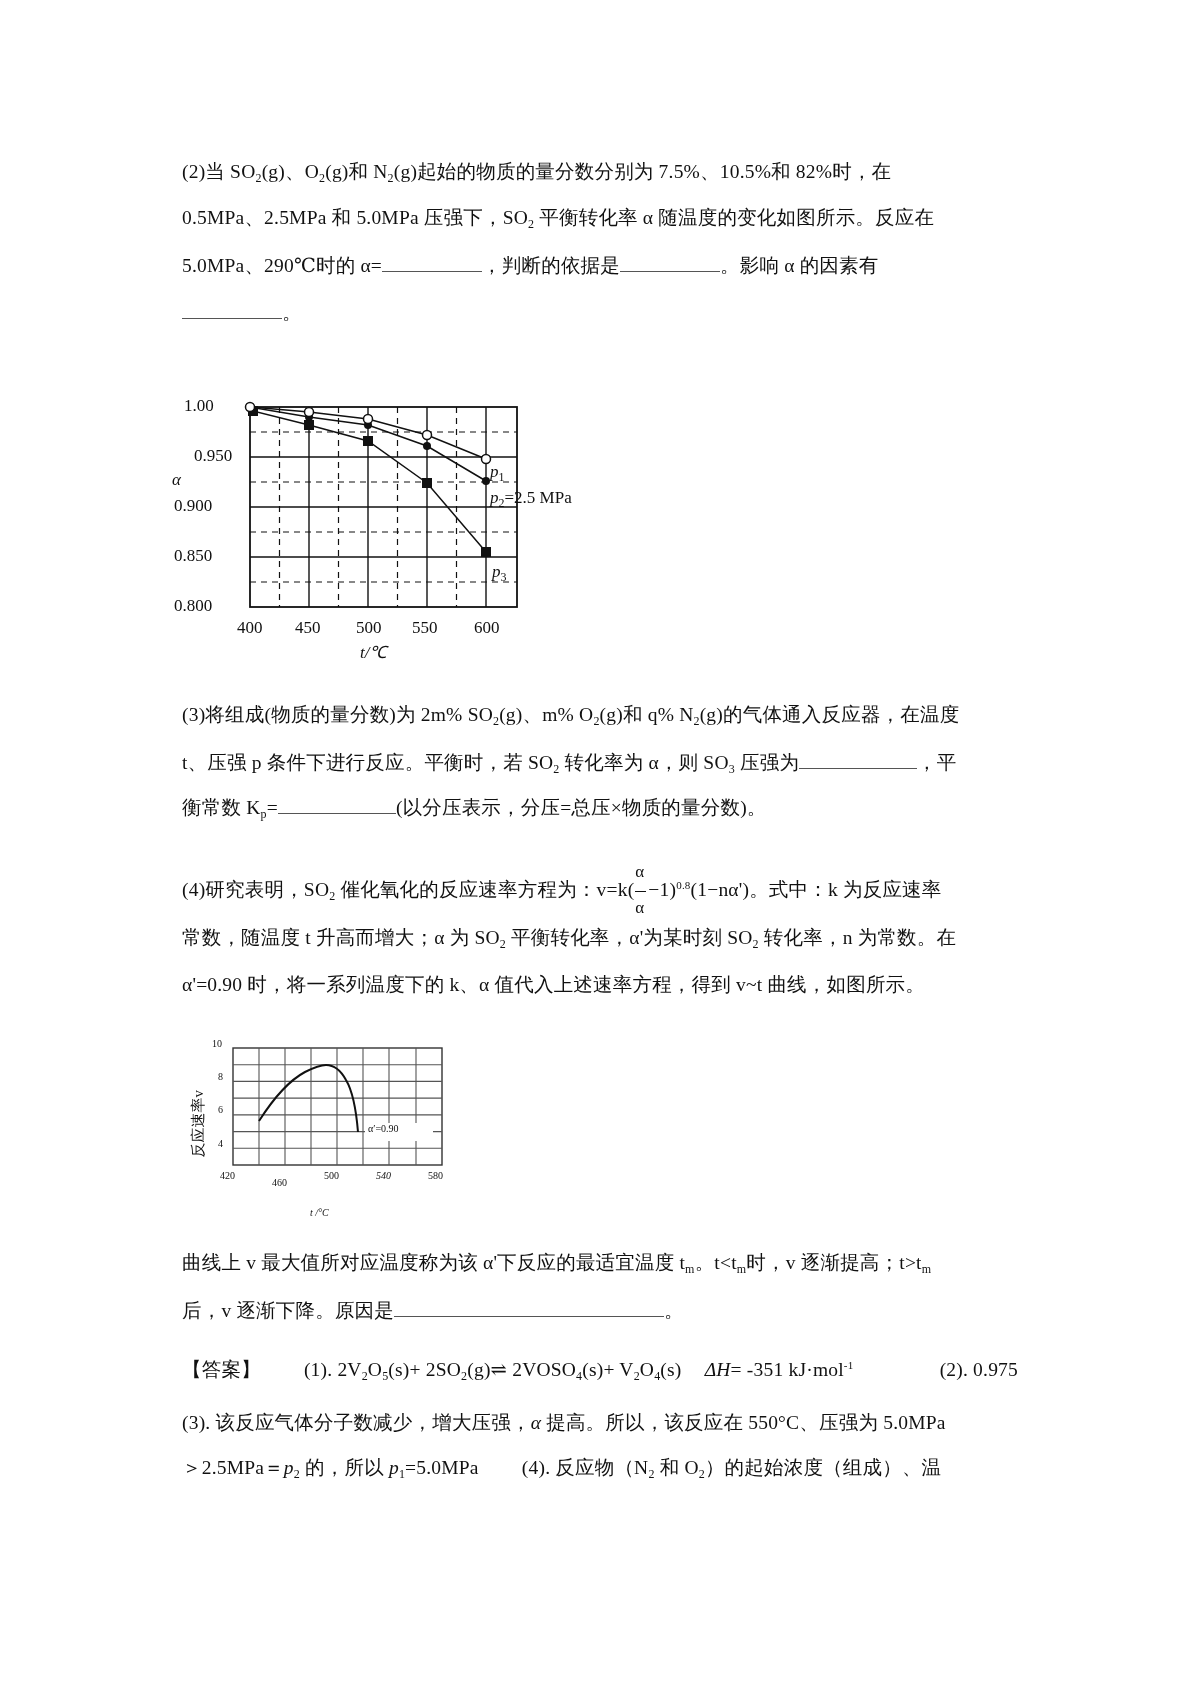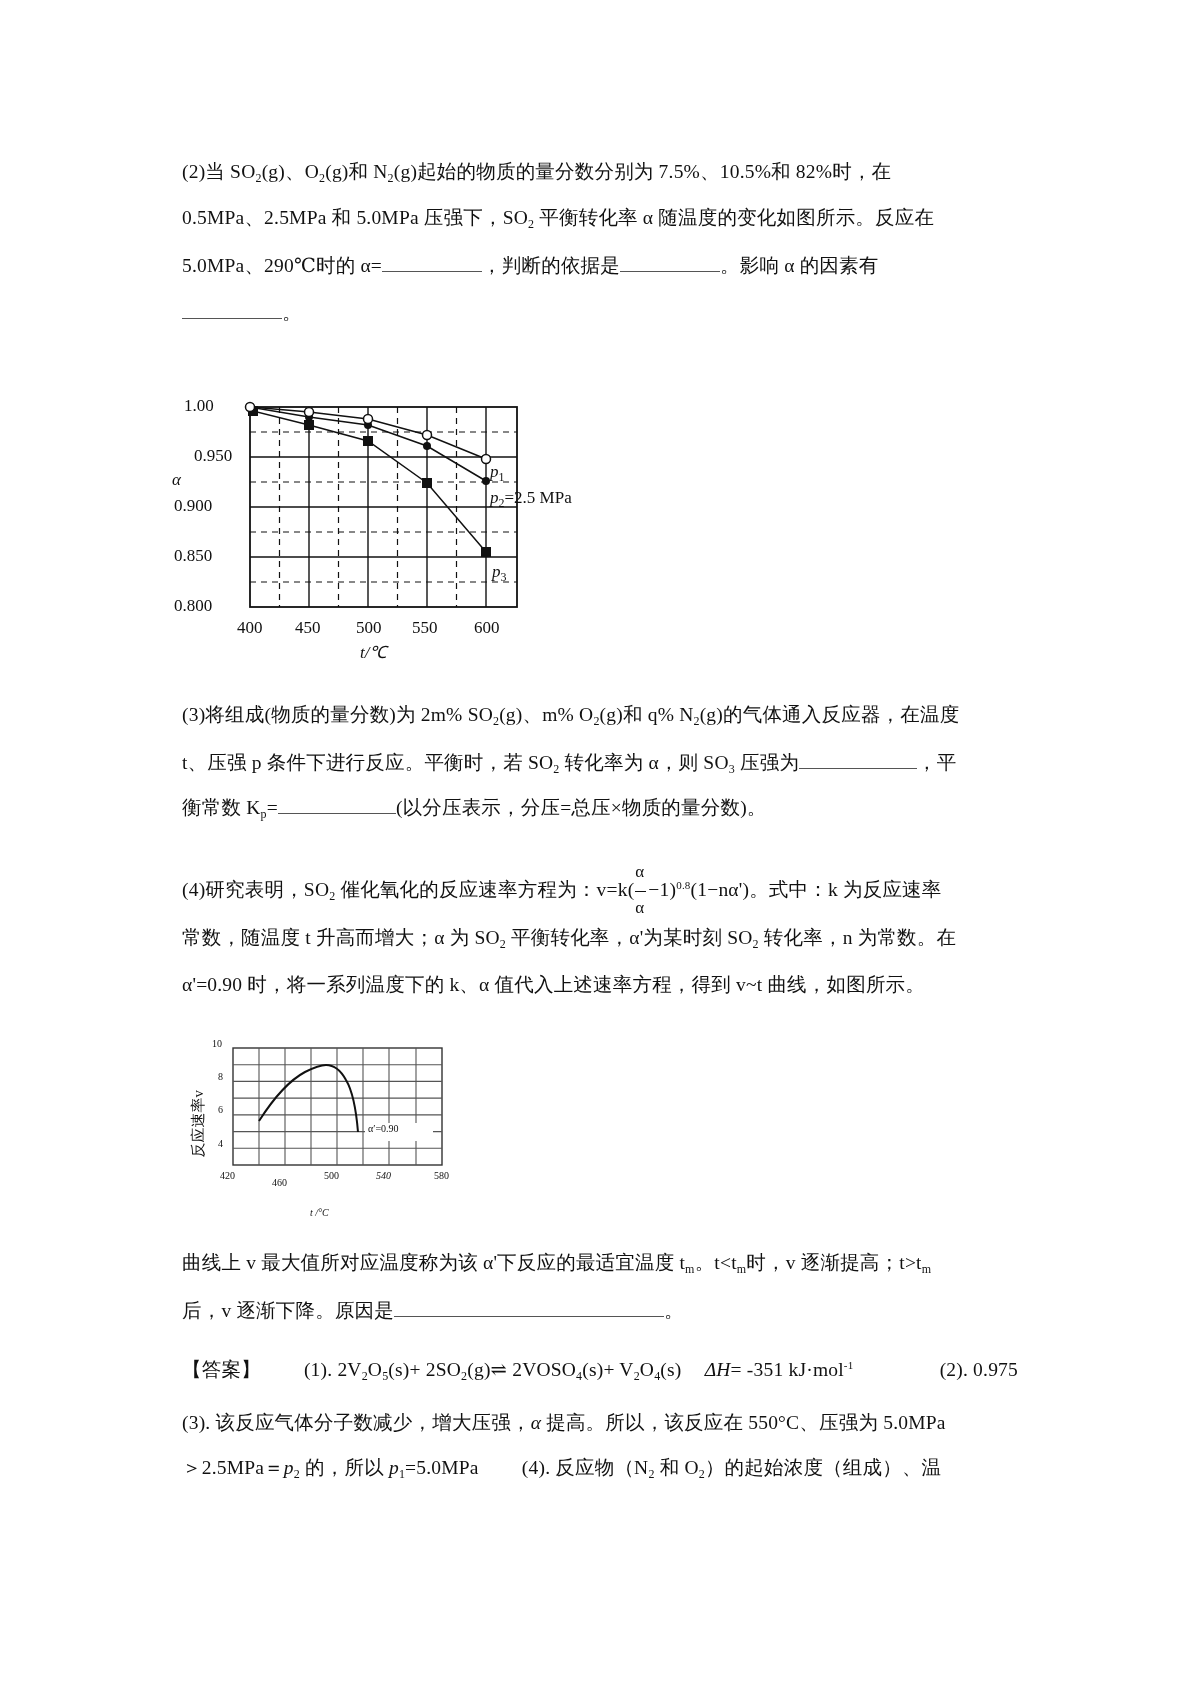--- a/index.html
+++ b/index.html
@@ -152,21 +152,21 @@
   <span class="tick2" style="left:277px; top:0;"></span>
   <span class="tick2" style="left:32px; top:8px;">10</span>
   <span class="tick2" style="left:38px; top:41px;">8</span>
   <span class="tick2" style="left:38px; top:74px;">6</span>
   <span class="tick2" style="left:38px; top:108px;">4</span>
   <span class="tick2" style="left:10px; top:78px; transform:rotate(-90deg); transform-origin:center; font-size:15px; width:80px; margin-left:-32px;">反应速率v</span>
   <span class="tick2" style="left:40px; top:140px;">420</span>
   <span class="tick2" style="left:92px; top:140px;margin-top:7px;">460</span>
   <span class="tick2" style="left:144px; top:140px;">500</span>
   <span class="tick2" style="left:196px; top:140px;font-style:italic;">540</span>
-  <span class="tick2" style="left:254px; top:140px;">580</span>
+  <span class="tick2" style="left:248px; top:140px;">580</span>
   <span class="tick2" style="left:130px; top:177px;"><i>t /°C</i></span>
   <span class="tick2" style="left:188px; top:93px;">α′=0.90</span>
 </div>
 
 <div class="line" style="top:1251px;">
   <span>曲线上 v 最大值所对应温度称为该 α'下反应的最适宜温度 t</span><sub>m</sub><span>。t&lt;t</span><sub>m</sub><span>时，v 逐渐提高；t&gt;t</span><sub>m</sub>
 </div>
 <div class="line" style="top:1298px;">
   <span>后，v 逐渐下降。原因是</span><span class="blank" style="width:270px;"></span><span>。</span>
 </div>

